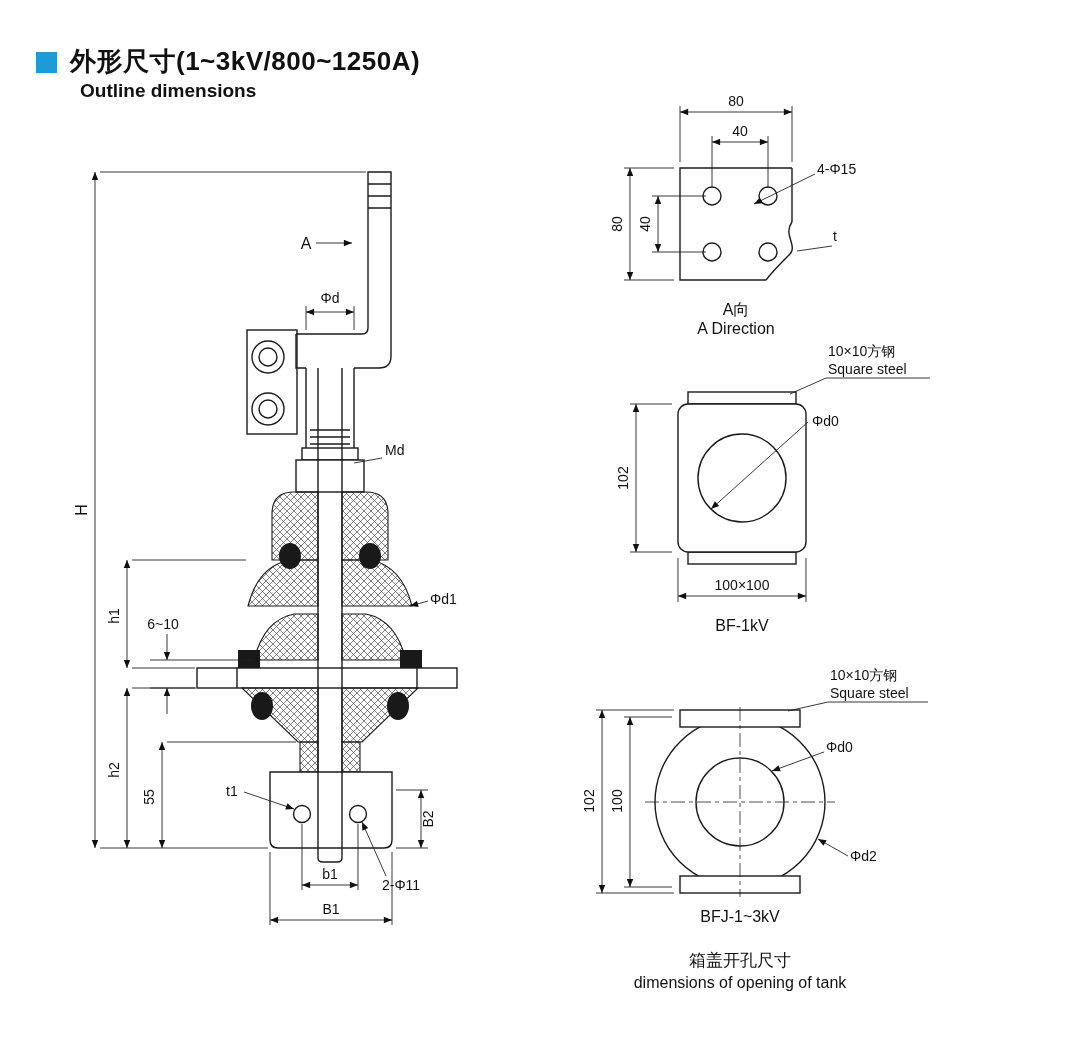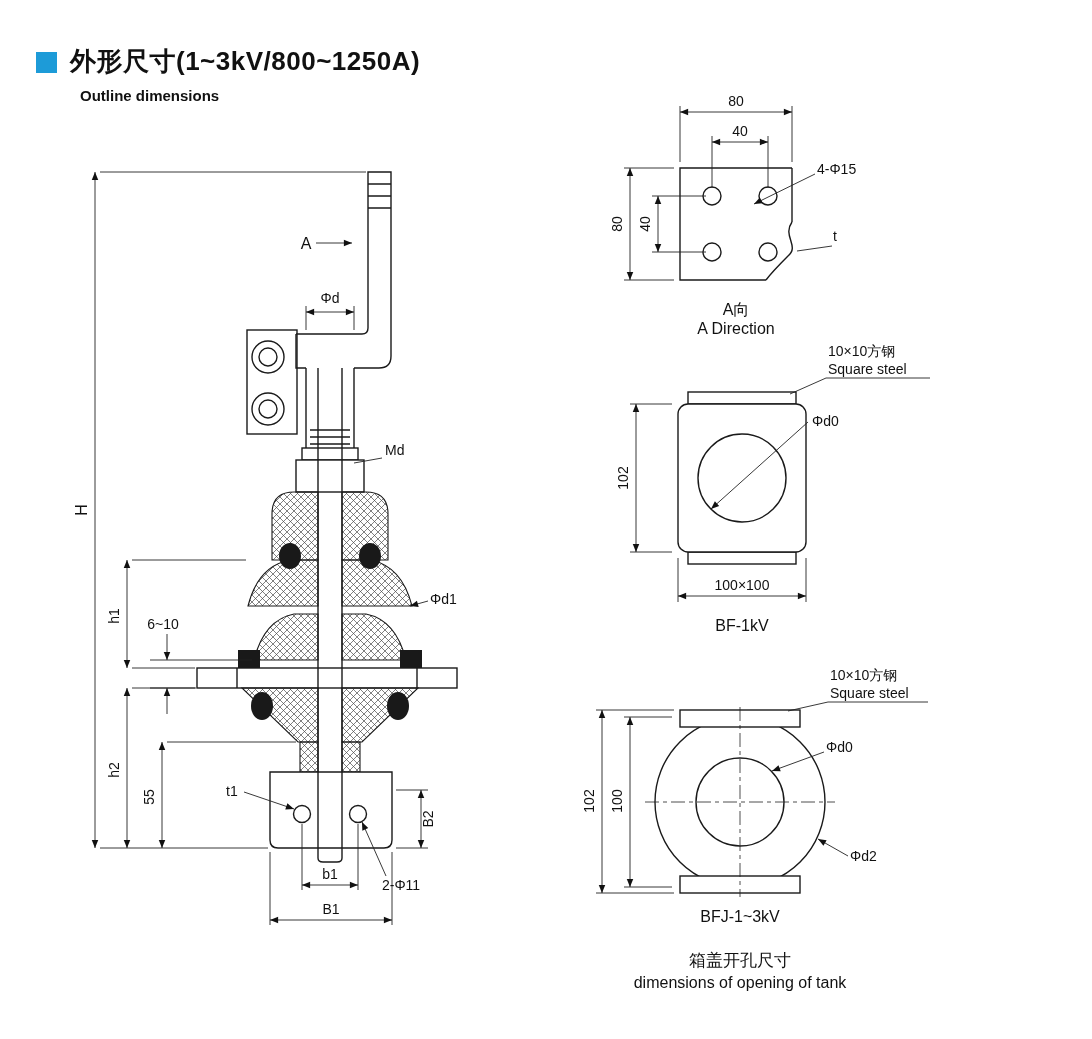--- a/index.html
+++ b/index.html
@@ -2,21 +2,21 @@
 <html><head>
 <meta charset="utf-8">
 <style>
   html,body{margin:0;padding:0;background:#ffffff;}
   .page{position:relative;width:1092px;height:999px;background:#fff;overflow:hidden;
         font-family:"Liberation Sans",sans-serif;color:#111;}
   .title-block{position:absolute;left:36px;top:46px;display:flex;align-items:flex-start;}
   .bullet{width:21px;height:21px;background:#1d9bd8;display:inline-block;margin-top:6px;}
   .title-text{margin-left:13px;}
   .title-text h1{margin:0;font-size:26px;line-height:30px;font-weight:bold;letter-spacing:.5px;}
-  .subtitle{font-size:15px;font-weight:bold;margin-top:11px;margin-left:10px;}
+  .subtitle{font-size:19px;font-weight:bold;margin-top:4px;margin-left:10px;}
   svg{position:absolute;left:0;top:0;}
   .ol{fill:none;stroke:#1a1a1a;stroke-width:1.4;}
   .olf{fill:#fff;stroke:#1a1a1a;stroke-width:1.4;}
   .hatch{fill:url(#xh);stroke:#1a1a1a;stroke-width:1.1;}
   .dk{fill:#191919;stroke:none;}
   .dim{fill:none;stroke:#222;stroke-width:0.9;}
   .dima{marker-start:url(#arr);marker-end:url(#arr);}
   .lead{fill:none;stroke:#222;stroke-width:0.9;marker-end:url(#arr);}
   .cl{fill:none;stroke:#222;stroke-width:0.8;stroke-dasharray:14 4 4 4;}
   text.t{font-family:"Liberation Sans",sans-serif;font-size:14px;fill:#111;}

